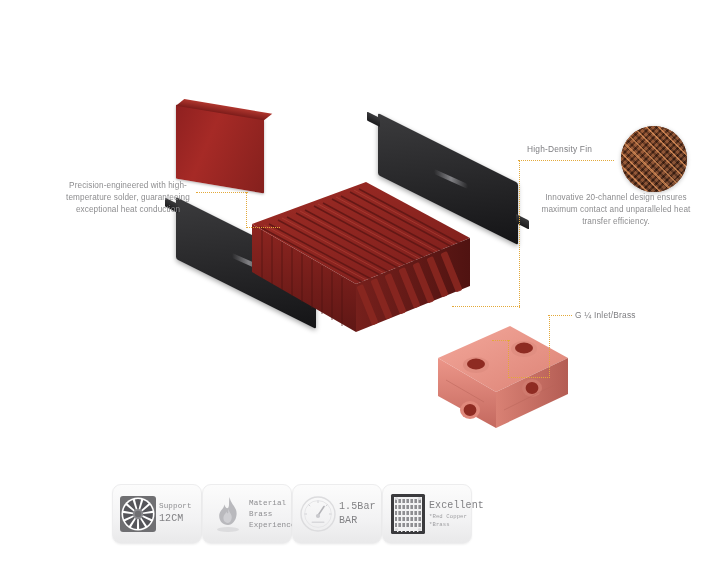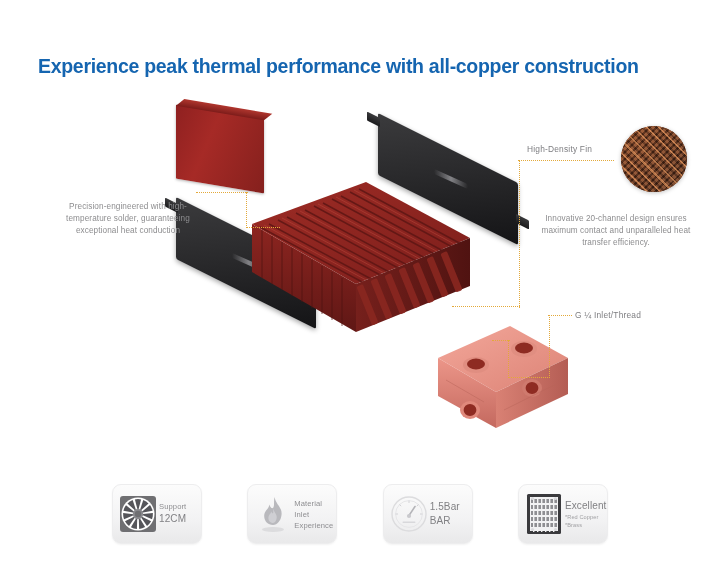--- a/index.html
+++ b/index.html
@@ -13,21 +13,21 @@
   
   .headline{
     position:absolute;left:38px;top:55px;width:660px;
     font-size:19.5px;font-weight:bold;letter-spacing:-0.3px;
     color:#1565b0;white-space:nowrap;
   }
 
   
   .anno{
     position:absolute;color:#8d8d8f;font-size:8.2px;line-height:1.45;
-    text-align:center;letter-spacing:.1px;margin-top:21px;
+    text-align:center;letter-spacing:.1px;
   }
   .anno-label{
     position:absolute;color:#7d7d80;font-size:8.4px;letter-spacing:.2px;
     white-space:nowrap;
   }
 
   
   .lead{position:absolute;}
   .lead-h{
     height:0;border-top:1.6px dotted #e3a93a;
@@ -97,21 +97,21 @@
     background:
       repeating-linear-gradient(45deg,rgba(255,170,105,.55) 0 1.5px,rgba(0,0,0,0) 1.5px 9px),
       repeating-linear-gradient(135deg,rgba(0,0,0,.30) 0 2px,rgba(255,190,130,.12) 2px 5px),
       repeating-linear-gradient(45deg,rgba(0,0,0,.28) 0 2px,rgba(255,180,120,.10) 2px 5px),
       linear-gradient(135deg,#8a4627,#5d3220);
   }
 
   
   .badges{
     position:absolute;left:112px;top:484px;width:496px;height:62px;
-    display:flex;justify-content:space-between;align-items:stretch;
+    display:flex;align-items:stretch;font-family:Liberation Mono, monospace;
   }
   .badge{
     width:90px;height:60px;border-radius:9px;
     background:linear-gradient(180deg,#fcfcfc 0%,#f2f2f3 62%,#e9e9ea 100%);
     border:1px solid #ededee;
     box-shadow:0 1px 2px rgba(0,0,0,.05);
     display:flex;align-items:center;
     padding:0 4px;box-sizing:border-box;
   }
   .badge-icon{
@@ -123,21 +123,20 @@
     letter-spacing:.1px;
   }
   .badge-text .big{font-size:10px;color:#818184;}
   .badge-text .sub{font-size:5.6px;color:#a0a0a3;display:block;}
 </style>
 </head>
 <body>
 
 <div id="stage">
 
-  <div class="headline">Experience peak thermal performance with all-copper construction</div>
 
   <div class="piece endplate"></div>
 
   <div class="piece bracket bracket-left">
     <div class="tab" style="left:-11px;top:6px;"></div>
     <div class="tab" style="right:-11px;top:30px;"></div>
     <div class="logo-etch"></div>
   </div>
 
   <div class="piece bracket bracket-right">
@@ -272,21 +271,21 @@
   <div class="lead lead-h" style="left:508px;top:377px;width:42px;"></div>
   <div class="lead lead-v" style="left:508px;top:340px;height:38px;"></div>
   <div class="lead lead-h" style="left:492px;top:340px;width:18px;"></div>
 
   <div class="anno" style="left:58px;top:180px;width:140px;">Precision-engineered with high-temperature solder, guaranteeing exceptional heat conduction</div>
 
   <div class="anno-label" style="left:527px;top:144px;">High-Density Fin</div>
 
   <div class="anno" style="left:540px;top:192px;width:152px;">Innovative 20-channel design ensures maximum contact and unparalleled heat transfer efficiency.</div>
 
-  <div class="anno-label" style="left:575px;top:310px;">G ¼ Inlet/Thread</div>
+  <div class="anno-label" style="left:575px;top:310px;">G ¼ Inlet/Brass</div>
 
   <div class="badges">
 
     <div class="badge">
       <div class="badge-icon">
         <svg width="40" height="40" viewBox="0 0 40 40">
           <rect x="2" y="2" width="36" height="36" rx="3" fill="#6f6f72"></rect>
           <circle cx="20" cy="20" r="16.5" fill="#ffffff"></circle>
           <g fill="#55555a">
             <g transform="translate(20,20)">
@@ -338,21 +337,21 @@
     <div class="badge">
       <div class="badge-icon">
         <svg width="34" height="40" viewBox="0 0 34 40">
           <ellipse cx="17" cy="35.5" rx="11" ry="2.6" fill="#dcdcde"></ellipse>
           <path d="M18.5 3 C20 11 26.5 13 25.5 21 C24.9 26.6 21.4 31 17 31 C12 31 8.2 27.2 8.2 22 C8.2 16.5 12.6 15.4 13.4 10.4 C14.6 14 16.2 15 17.4 13.4 C18.6 11.6 17.6 7.4 18.5 3 Z" fill="#b9b9bd"></path>
           <path d="M17.2 14.5 C18.2 19 21.2 20 20.7 24 C20.3 27 18.6 29 16.6 29 C14.2 29 12.4 27 12.4 24.3 C12.4 21 14.6 20.2 15.2 17.6 C15.9 19.3 16.6 19.8 17.2 18.9 Z" fill="#cfcfd3"></path>
         </svg>
       </div>
       <div class="badge-text">
         <div>Material</div>
-        <div>Inlet</div>
+        <div>Brass</div>
         <div>Experience</div>
       </div>
     </div>
 
     <div class="badge">
       <div class="badge-icon">
         <svg width="40" height="40" viewBox="0 0 40 40">
           <circle cx="20" cy="20" r="17" fill="none" stroke="#dcdcde" stroke-width="1.4"></circle>
           <circle cx="20" cy="20" r="13.4" fill="none" stroke="#e6e6e8" stroke-width="1"></circle>
           <g stroke="#d2d2d5" stroke-width="1">

